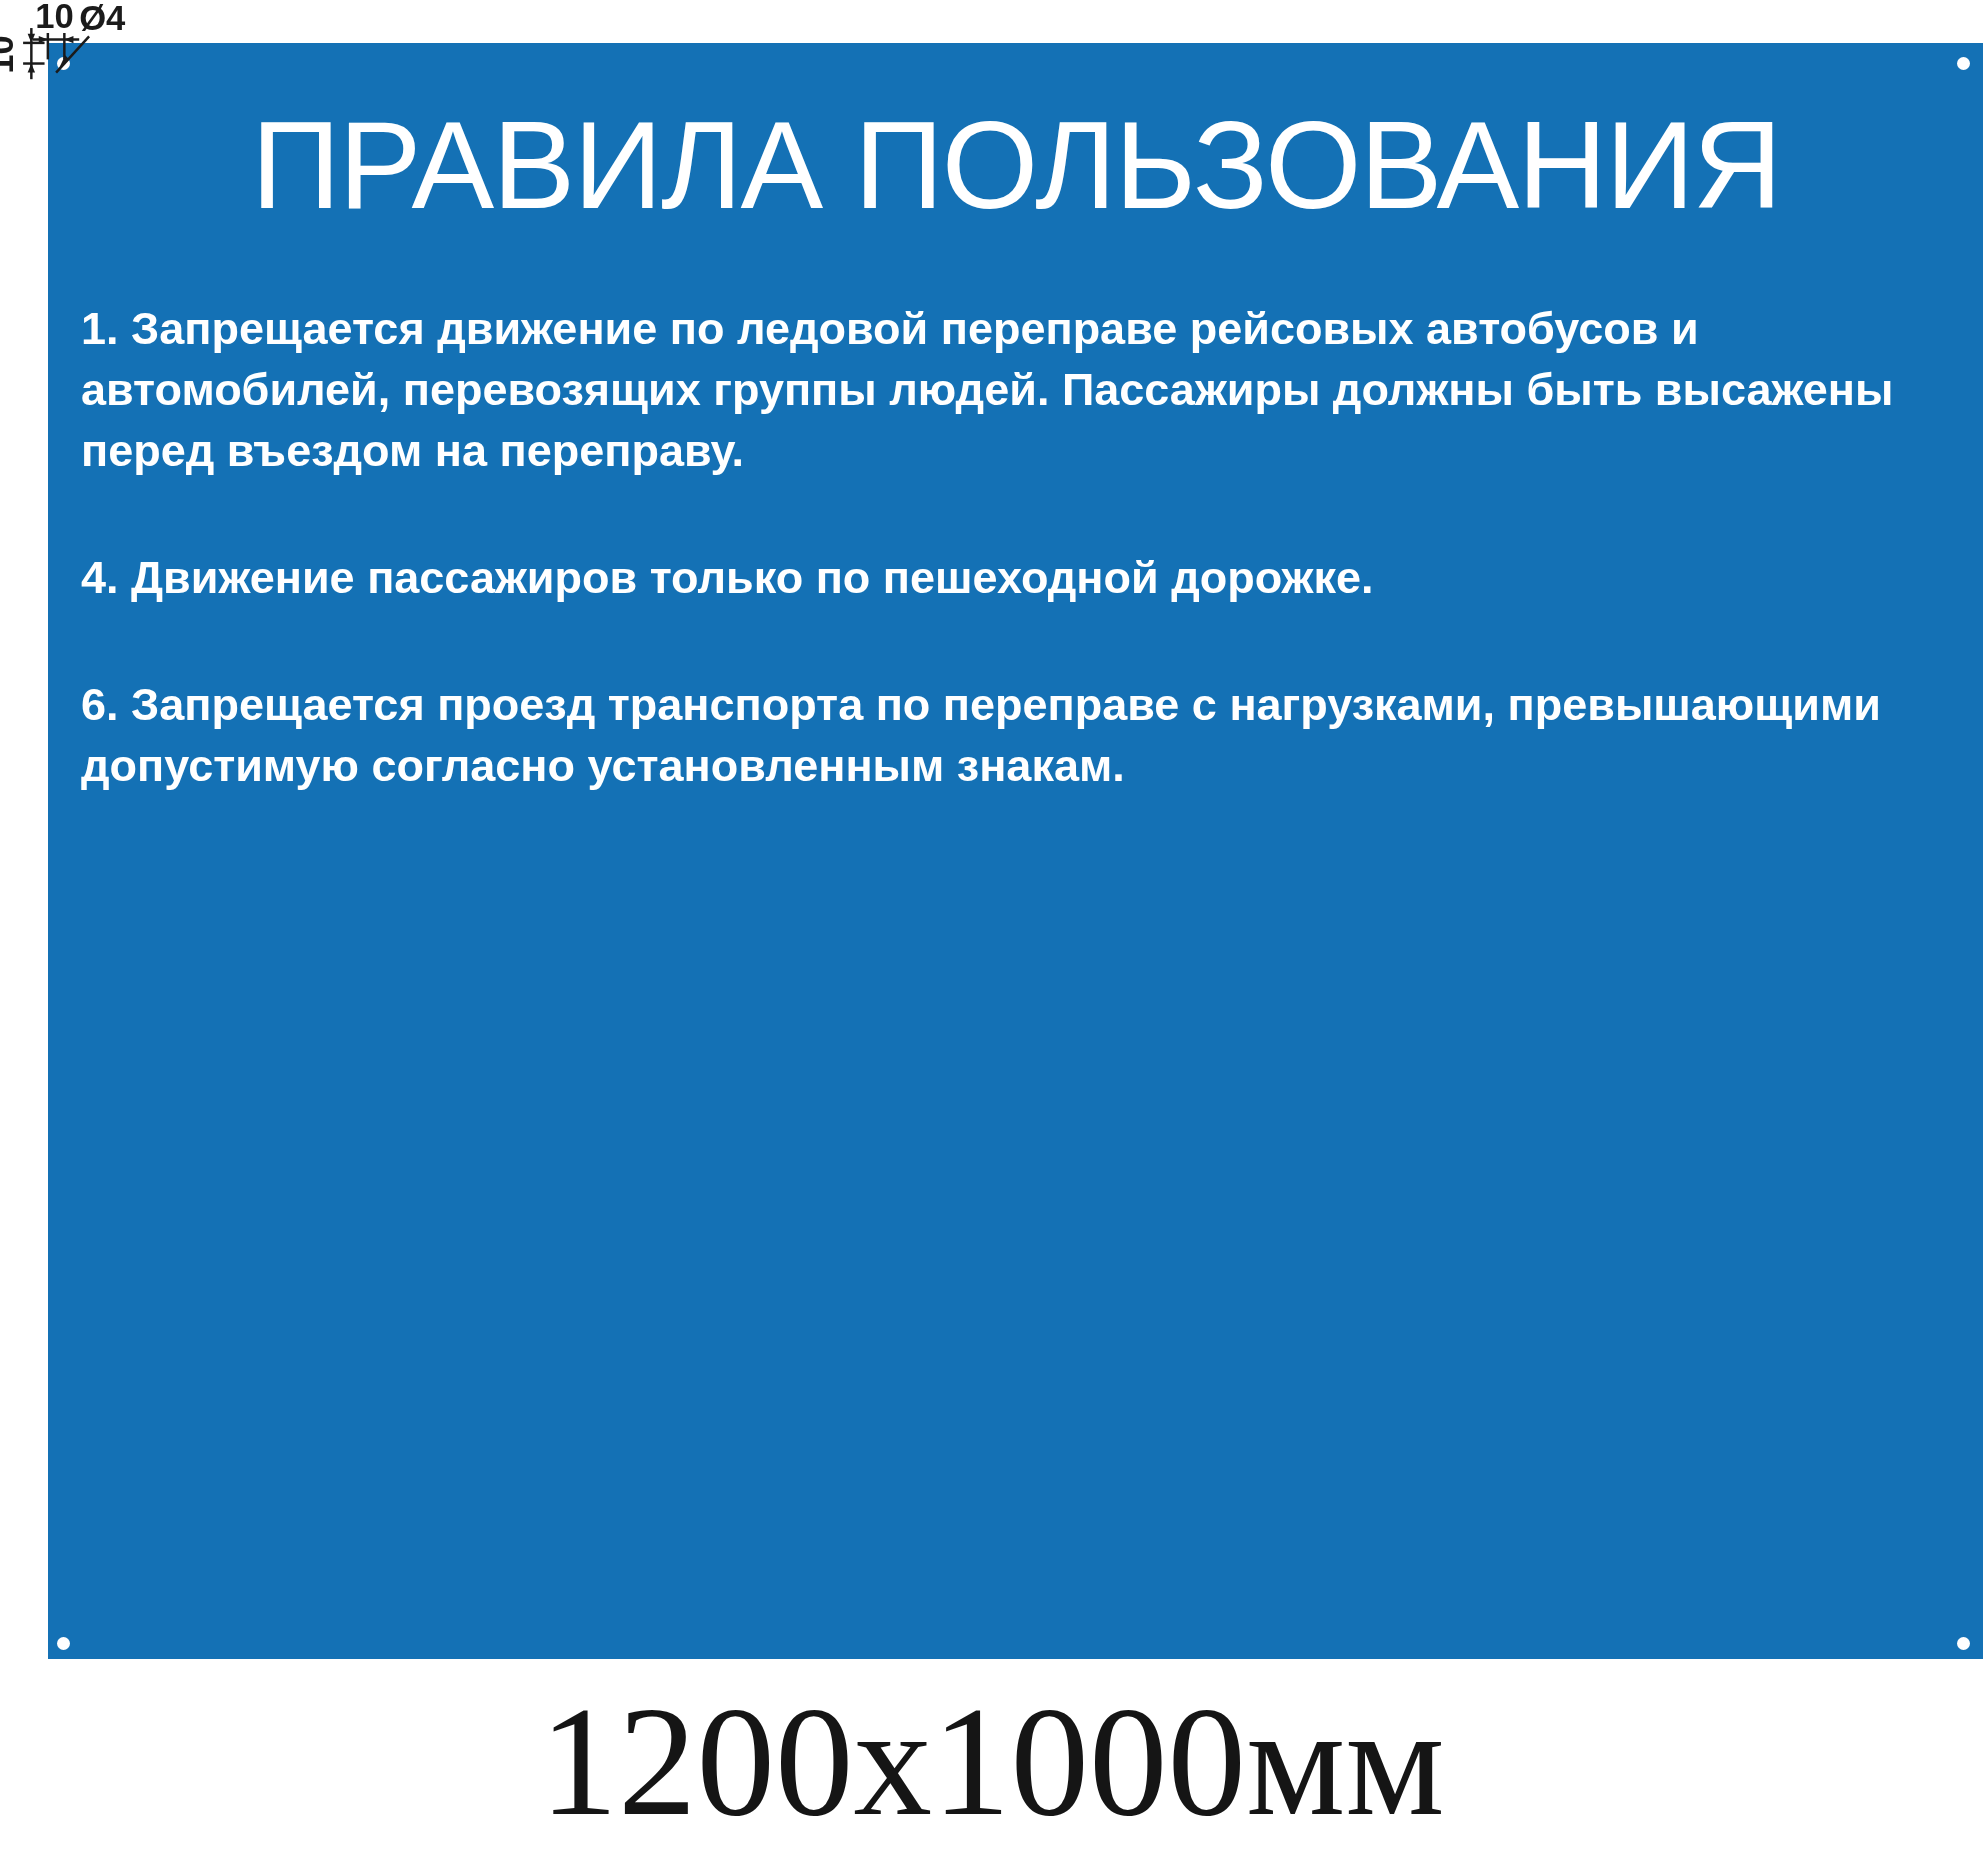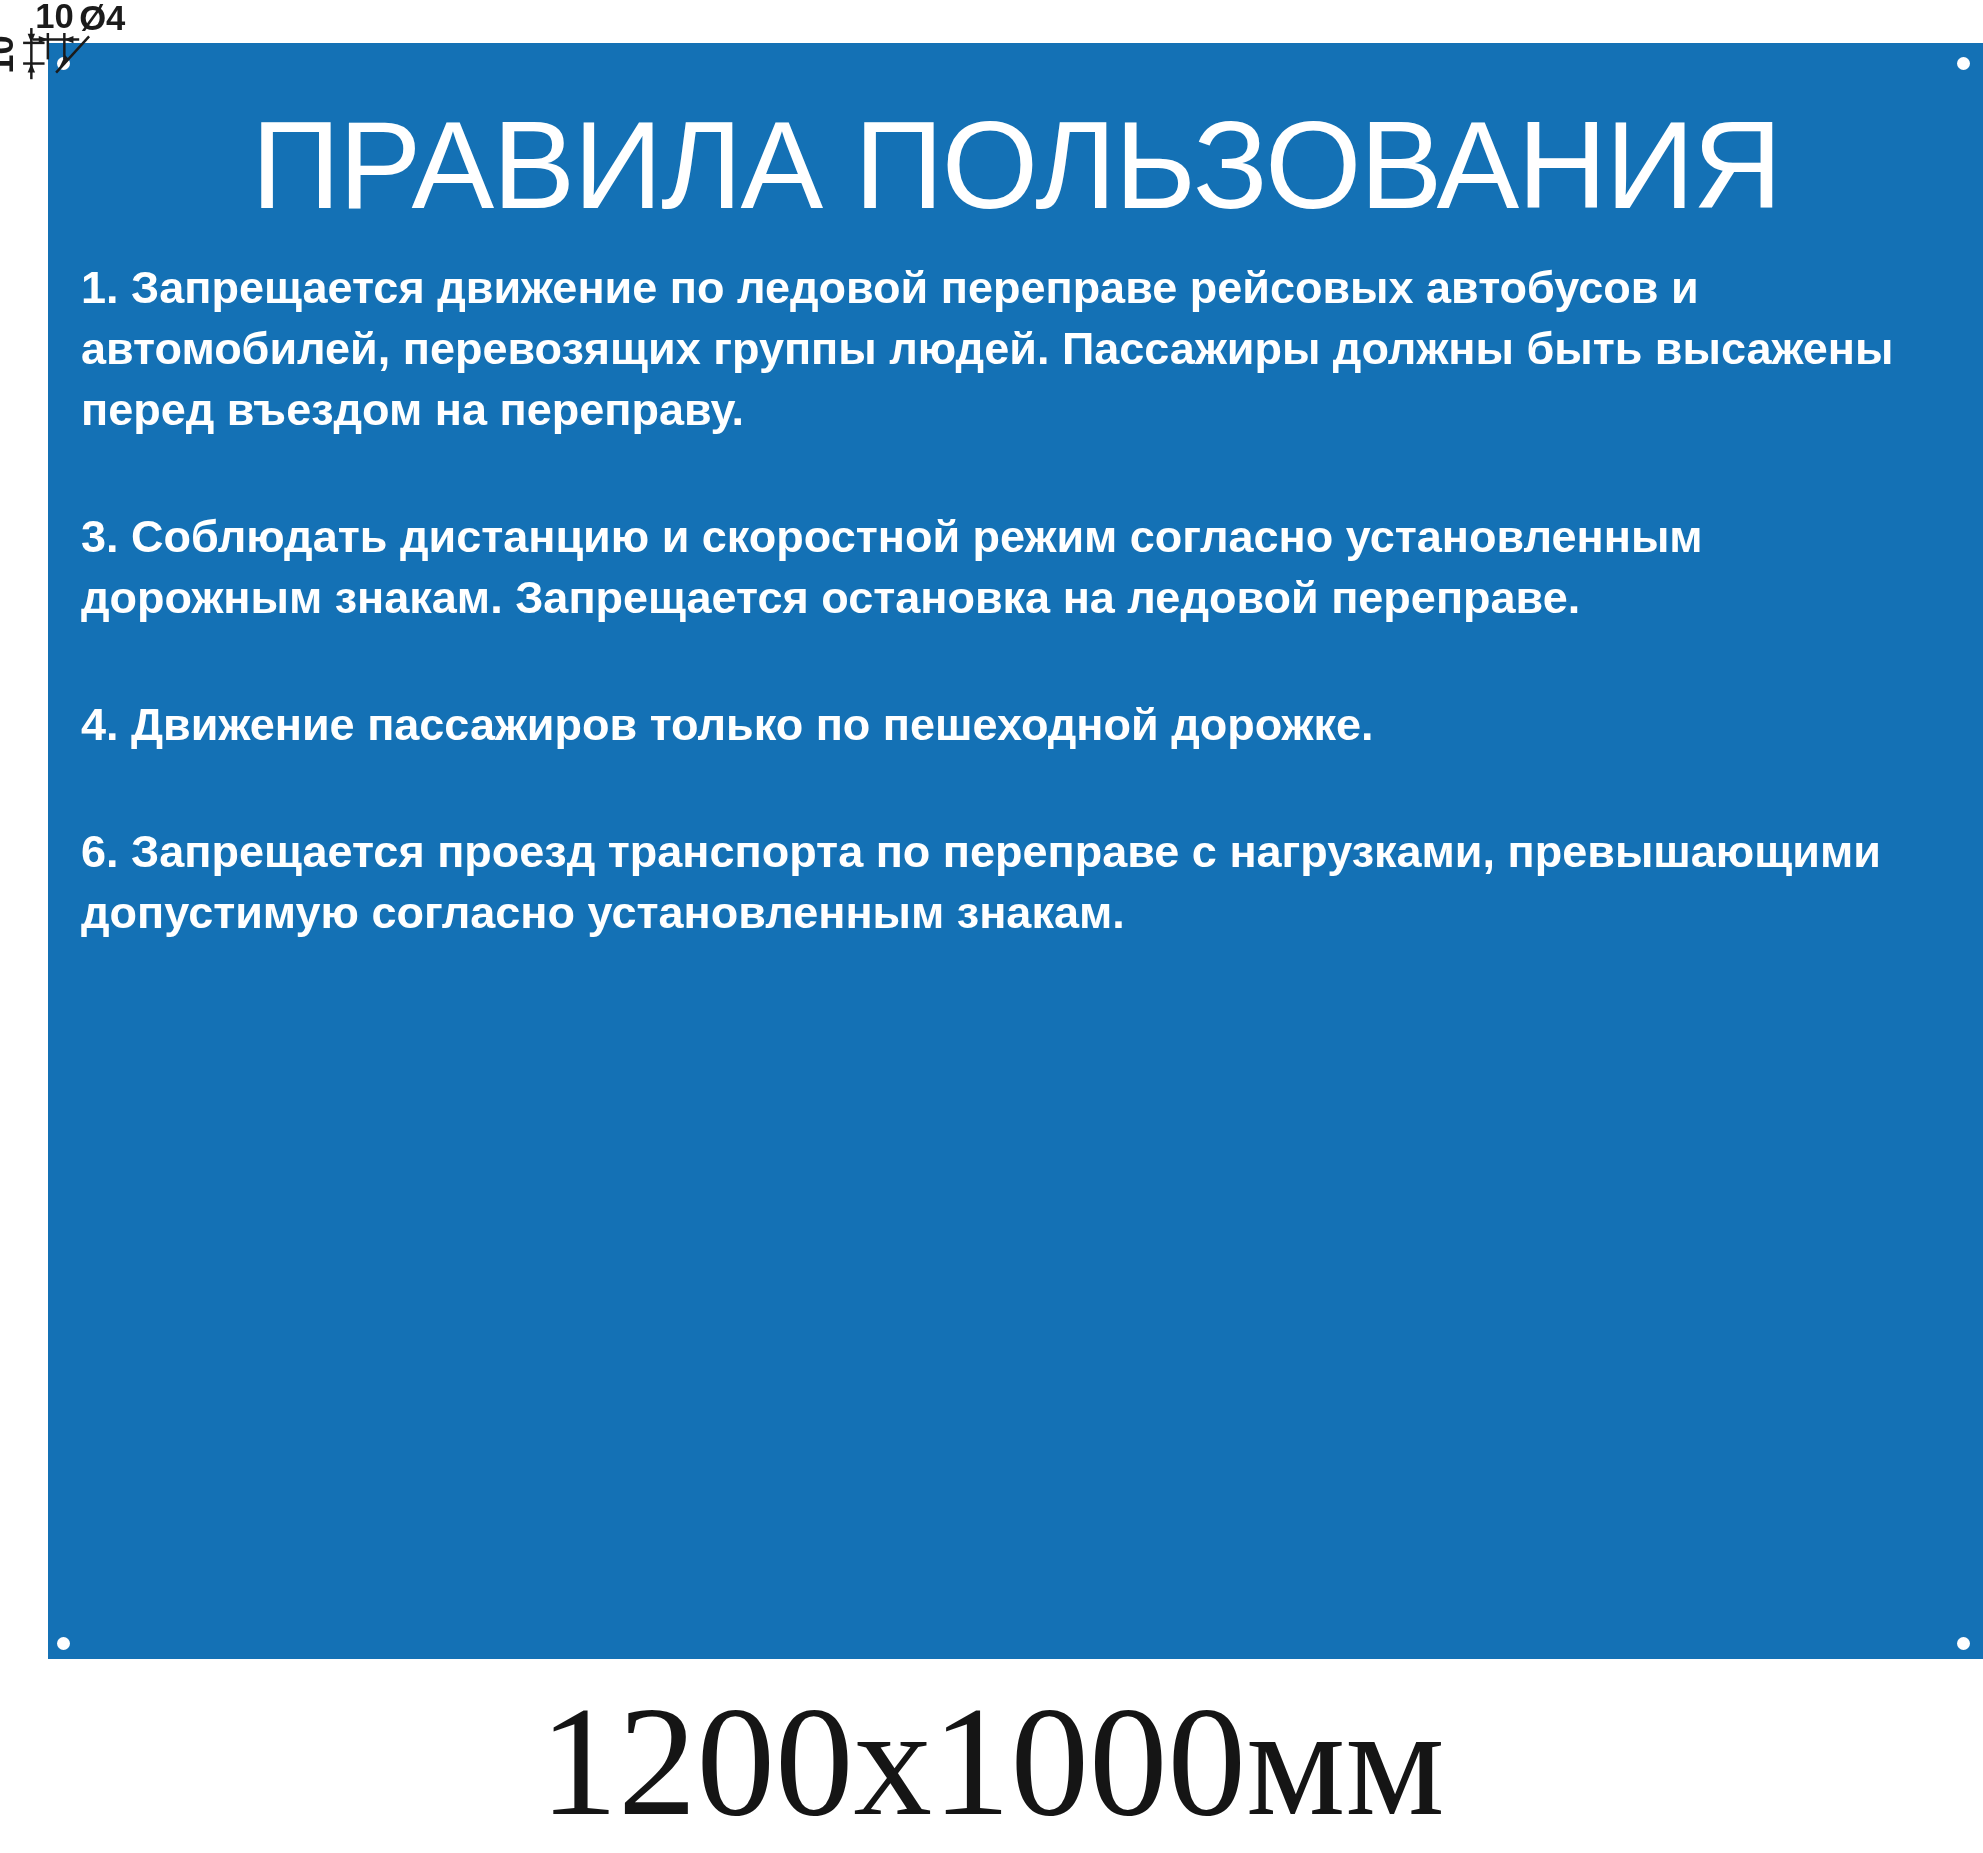--- a/index.html
+++ b/index.html
@@ -31,21 +31,21 @@
     margin: 50px 0 0 0;
     text-align: center;
     color: #ffffff;
     font-weight: normal;
     font-size: 124px;
     line-height: 145px;
     letter-spacing: -1.7px;
     white-space: nowrap;
   }
   .rules {
-    margin-top: 19px;
+    margin-top: 60px;
     padding: 0 41px 0 33px;
     color: #ffffff;
     font-weight: bold;
     font-size: 45px;
     line-height: 61px;
   }
   .rules p { margin: 0 0 66px 0; }
   .dim-annot {
     position: absolute;
     left: 0; top: 0;
@@ -93,20 +93,19 @@
 <div class="sign">
   <div class="hole hole-tl"></div>
   <div class="hole hole-tr"></div>
   <div class="hole hole-bl"></div>
   <div class="hole hole-br"></div>
 
   <h1 class="title"><span>ПРАВИЛА ПОЛЬЗОВАНИЯ</span><br></h1>
 
   <div class="rules">
     <p>1. Запрещается движение по ледовой переправе рейсовых автобусов и автомобилей, перевозящих группы людей. Пассажиры должны быть высажены перед въездом на переправу.</p>
-    <p>3. Соблюдать дистанцию и скоростной режим согласно установленным дорожным знакам. Запрещается остановка на ледовой переправе.</p>
     <p>4. Движение пассажиров только по пешеходной дорожке.</p>
     <p>6. Запрещается проезд транспорта по переправе с нагрузками, превышающими допустимую согласно установленным знакам.</p>
   </div>
 </div>
 
 <div class="size-label">1200x1000мм</div>
 
 
 </body></html>

